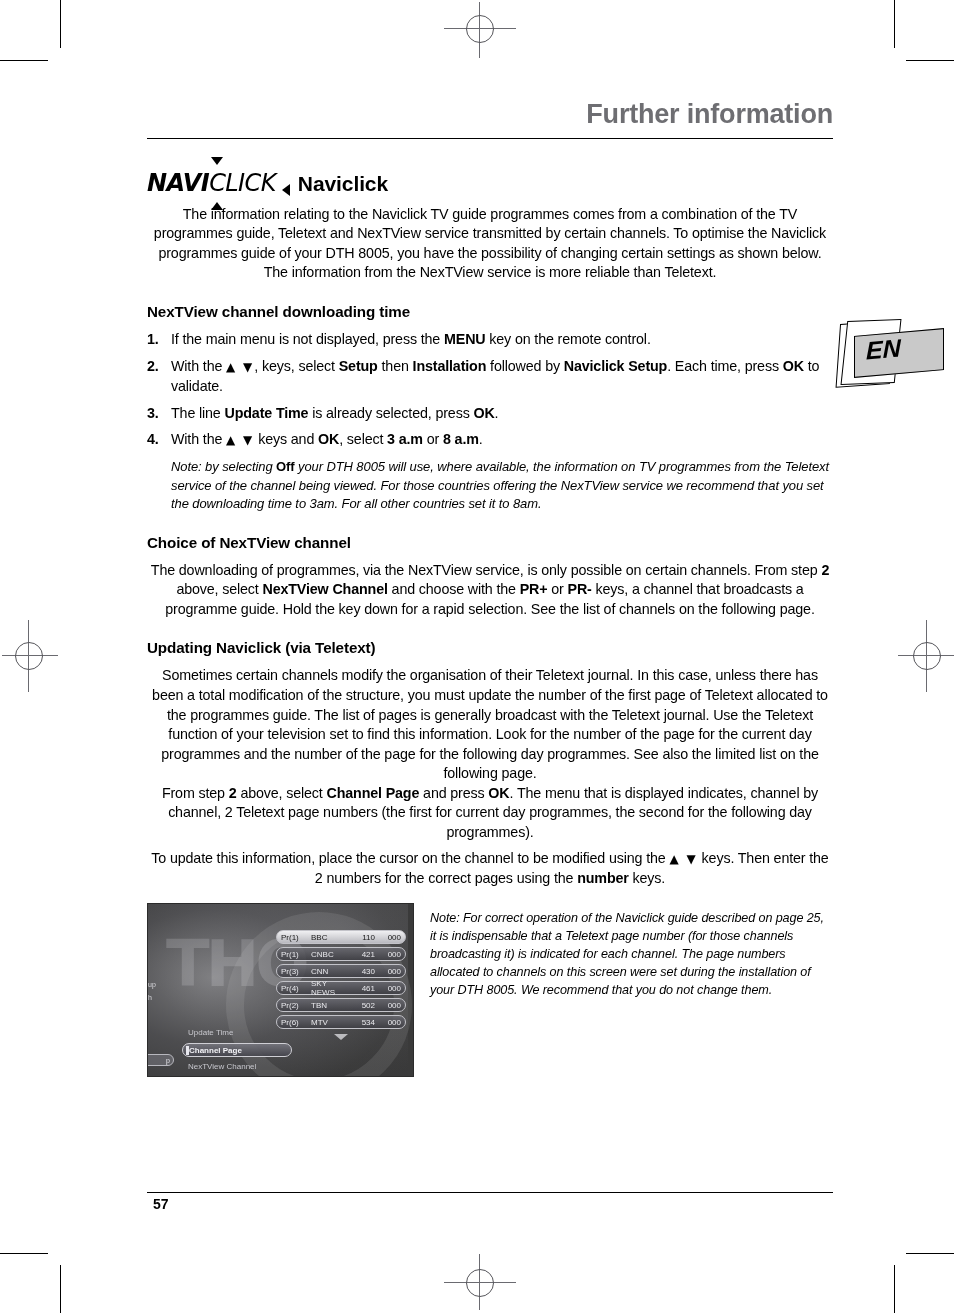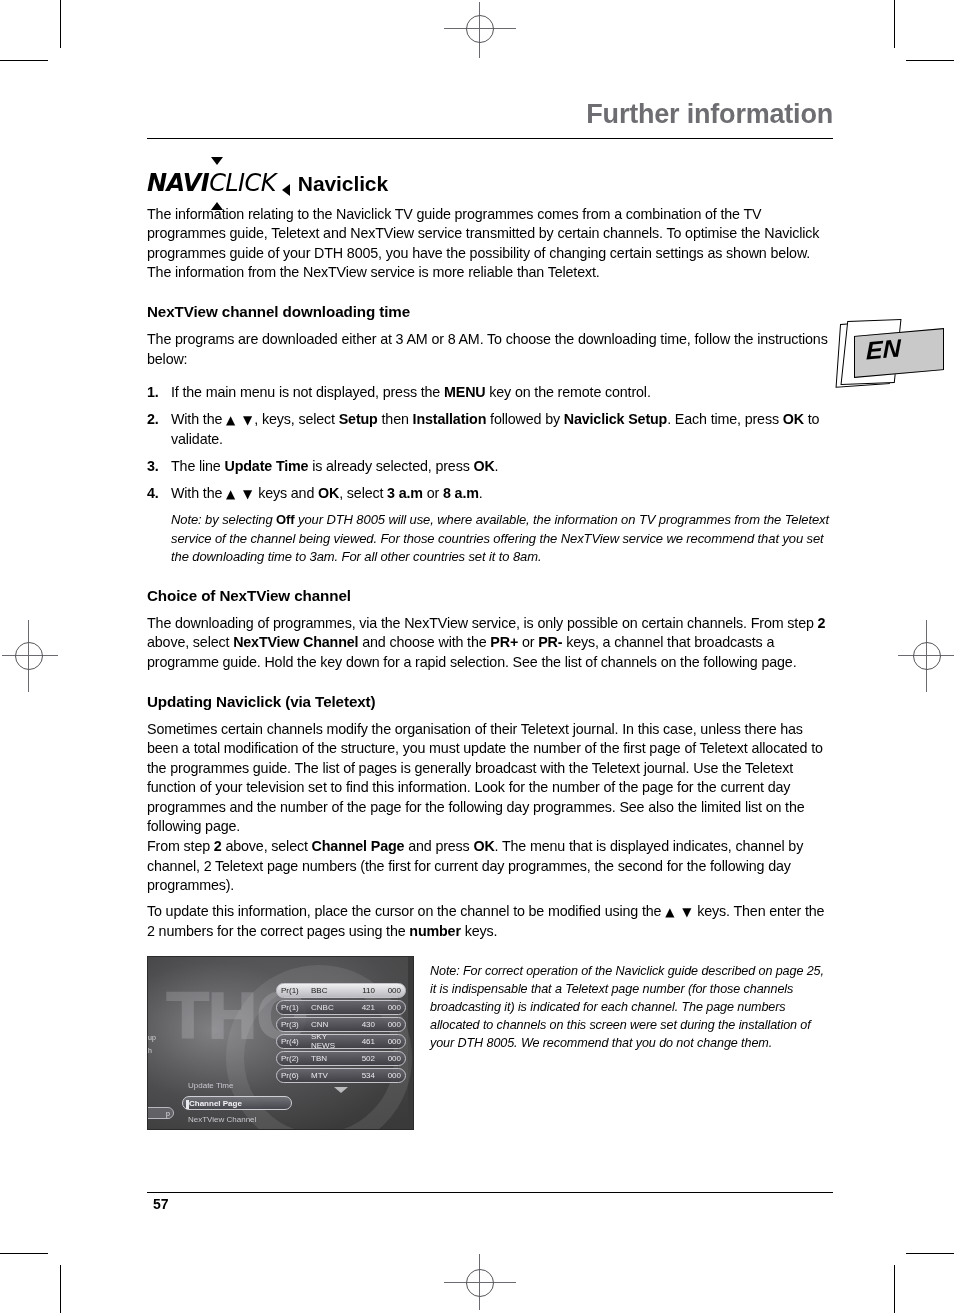--- a/index.html
+++ b/index.html
@@ -109,21 +109,21 @@
     font-weight: bold;
     letter-spacing: -0.1px;
     padding-left: 8px;
   }
 
   
   p.body {
     font-size: 14.3px;
     line-height: 19.6px;
     margin: 0 0 14px 0;
-    text-align: left;
+    text-align: center;
     letter-spacing: -0.15px;
   }
   p.body.tight { margin-bottom: 6px; }
   h3.sub {
     font-size: 15.2px;
     font-weight: bold;
     margin: 20px 0 10px 0;
     letter-spacing: -0.1px;
   }
   b, strong { font-weight: bold; }
@@ -408,21 +408,20 @@
         <span class="arrow arrow-up"></span>
         <span class="arrow arrow-down"></span>
         <span class="arrow arrow-left"></span>
       </div>
       <div class="section-title">Naviclick</div>
     </div>
 
     <p class="body">The information relating to the Naviclick TV guide programmes comes from a combination of the TV programmes guide, Teletext and NexTView service transmitted by certain channels. To optimise the Naviclick programmes guide of your DTH 8005, you have the possibility of changing certain settings as shown below. The information from the NexTView service is more reliable than Teletext.</p>
 
     <h3 class="sub">NexTView channel downloading time</h3>
-    <p class="body">The programs are downloaded either at 3 AM or 8 AM. To choose the downloading time, follow the instructions below:</p>
 
     <div class="steps">
       <div class="step">
         <span class="num">1.</span>
         <span class="txt">If the main menu is not displayed, press the <b>MENU</b> key on the remote control.</span>
       </div>
       <div class="step">
         <span class="num">2.</span>
         <span class="txt">With the <span class="arrow-glyph">▲ ▼</span>, keys, select <b>Setup</b> then <b>Installation</b> followed by <b>Naviclick Setup</b>. Each time, press <b>OK</b> to validate.</span>
       </div>

